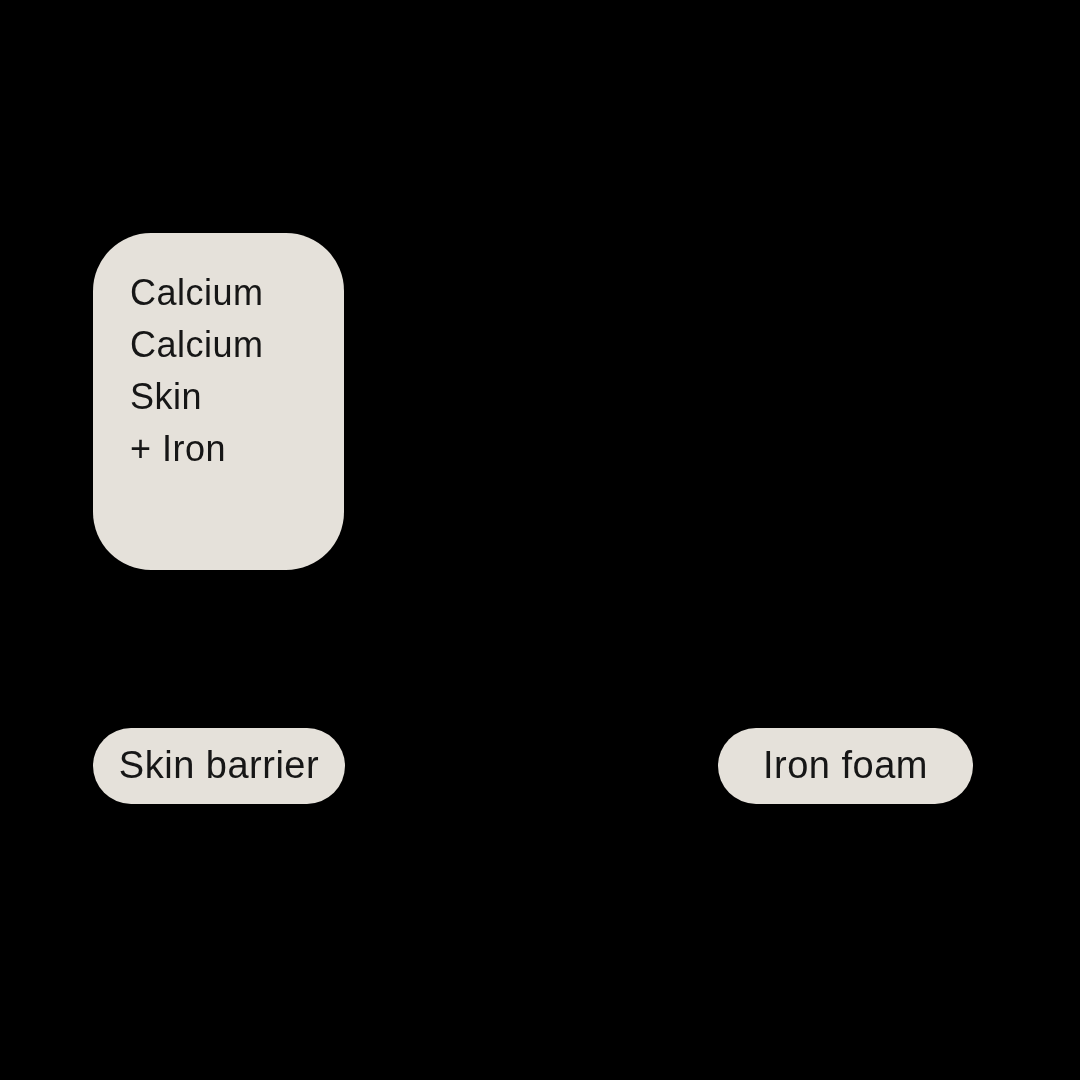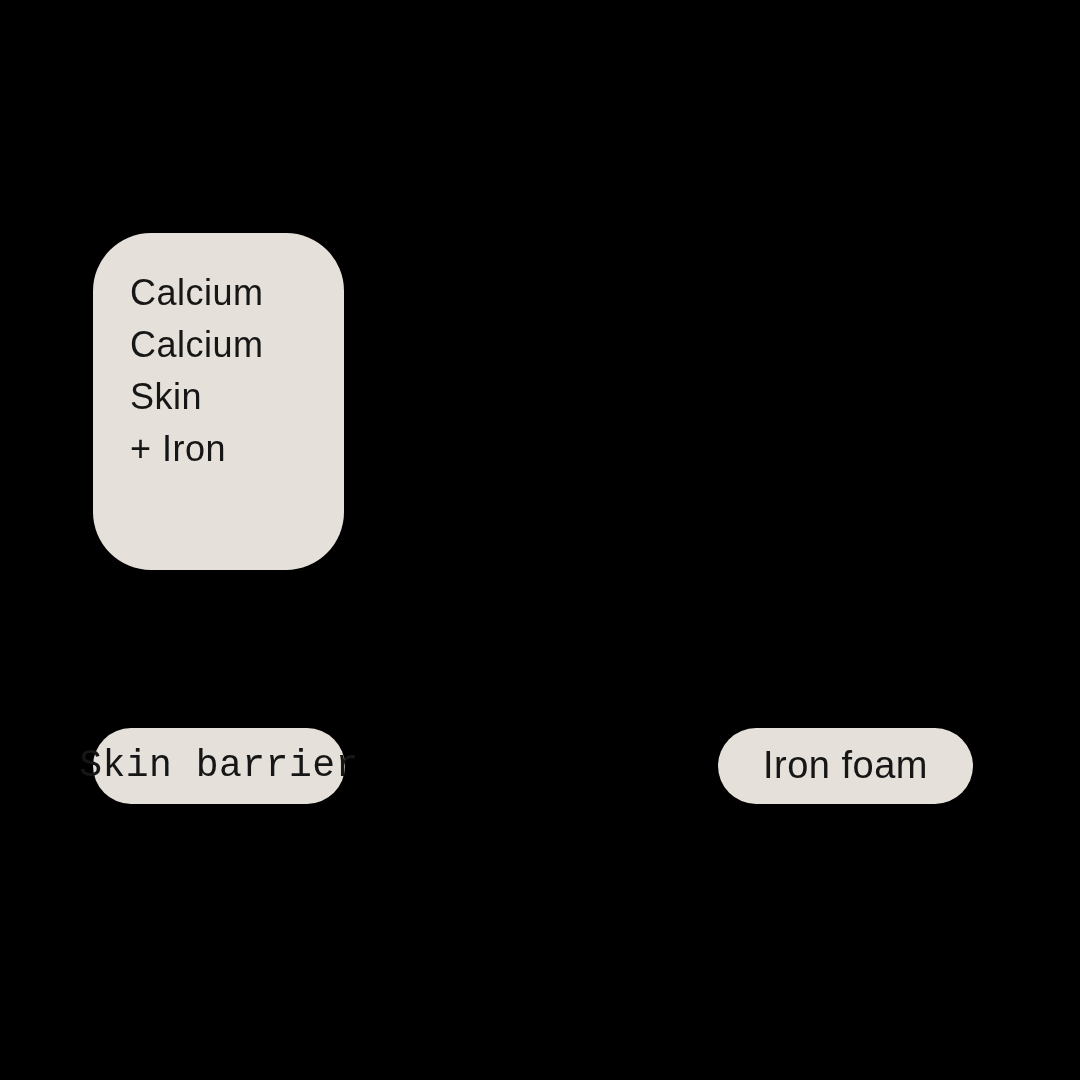--- a/index.html
+++ b/index.html
@@ -41,21 +41,20 @@
     height: 76px;
     background: #e5e1da;
     border-radius: 38px;
     display: flex;
     align-items: center;
     justify-content: center;
   }
   .pill-skin-barrier {
     left: 93px;
     width: 252px;
-    font-family: Liberation Mono, monospace;
   }
   .pill-soap-foam {
     left: 718px;
     width: 255px;
   }
   .pill-label {
     font-size: 38px;
     font-weight: 400;
     color: #161616;
     letter-spacing: 0.5px;

